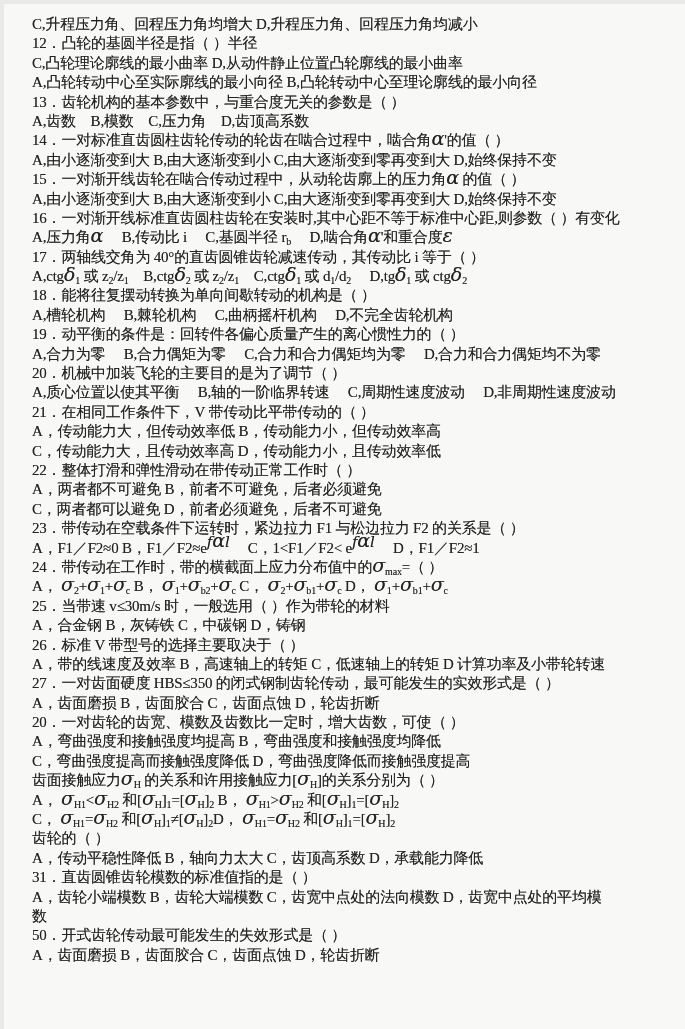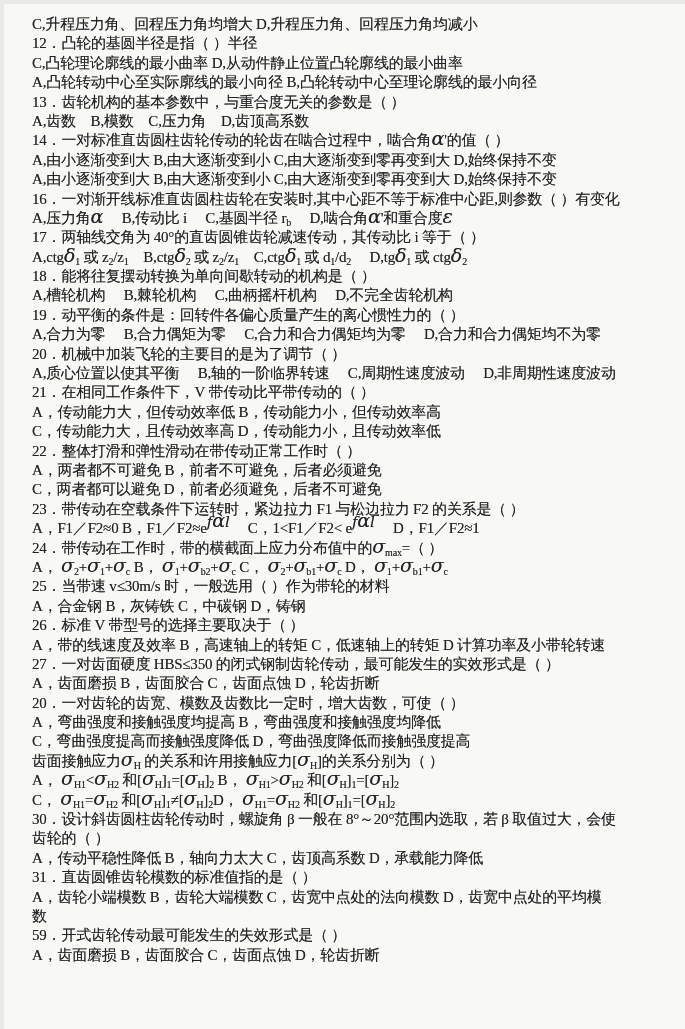--- a/index.html
+++ b/index.html
@@ -53,20 +53,21 @@
 <div class="page">
   <div id="text-block">
       <div class="line">C,升程压力角、回程压力角均增大 D,升程压力角、回程压力角均减小</div>
       <div class="line">12．凸轮的基圆半径是指（  ）半径</div>
       <div class="line">C,凸轮理论廓线的最小曲率 D,从动件静止位置凸轮廓线的最小曲率</div>
       <div class="line">A,凸轮转动中心至实际廓线的最小向径 B,凸轮转动中心至理论廓线的最小向径</div>
       <div class="line">13．齿轮机构的基本参数中，与重合度无关的参数是（  ）</div>
       <div class="line">A,齿数　B,模数　C,压力角　D,齿顶高系数</div>
       <div class="line">14．一对标准直齿圆柱齿轮传动的轮齿在啮合过程中，啮合角<span class="g">α</span>'的值（  ）</div>
       <div class="line">A,由小逐渐变到大 B,由大逐渐变到小 C,由大逐渐变到零再变到大 D,始终保持不变</div>
+      <div class="line">15．一对渐开线齿轮在啮合传动过程中，从动轮齿廓上的压力角<span class="g">α</span> 的值（  ）</div>
       <div class="line">A,由小逐渐变到大 B,由大逐渐变到小 C,由大逐渐变到零再变到大 D,始终保持不变</div>
       <div class="line">16．一对渐开线标准直齿圆柱齿轮在安装时,其中心距不等于标准中心距,则参数（ ）有变化</div>
       <div class="line">A,压力角<span class="g">α</span> 　B,传动比 i　 C,基圆半径 r<sub class="s">b</sub>　 D,啮合角<span class="g">α</span>'和重合度<span class="g">ε</span></div>
       <div class="line">17．两轴线交角为 40°的直齿圆锥齿轮减速传动，其传动比 i 等于（  ）</div>
       <div class="line">A,ctg<span class="g">δ</span><sub class="s">1</sub> 或 z<sub class="s">2</sub>/z<sub class="s">1</sub>　B,ctg<span class="g">δ</span><sub class="s">2</sub> 或 z<sub class="s">2</sub>/z<sub class="s">1</sub>　C,ctg<span class="g">δ</span><sub class="s">1</sub> 或 d<sub class="s">1</sub>/d<sub class="s">2</sub>　 D,tg<span class="g">δ</span><sub class="s">1</sub> 或 ctg<span class="g">δ</span><sub class="s">2</sub></div>
       <div class="line">18．能将往复摆动转换为单向间歇转动的机构是（  ）</div>
       <div class="line">A,槽轮机构　 B,棘轮机构　 C,曲柄摇杆机构　 D,不完全齿轮机构</div>
       <div class="line">19．动平衡的条件是：回转件各偏心质量产生的离心惯性力的（  ）</div>
       <div class="line">A,合力为零　 B,合力偶矩为零　 C,合力和合力偶矩均为零　 D,合力和合力偶矩均不为零</div>
       <div class="line">20．机械中加装飞轮的主要目的是为了调节（  ）</div>
@@ -86,22 +87,21 @@
       <div class="line">26．标准 V 带型号的选择主要取决于（  ）</div>
       <div class="line">A，带的线速度及效率  B，高速轴上的转矩  C，低速轴上的转矩  D 计算功率及小带轮转速</div>
       <div class="line">27．一对齿面硬度 HBS≤350 的闭式钢制齿轮传动，最可能发生的实效形式是（  ）</div>
       <div class="line">A，齿面磨损 B，齿面胶合 C，齿面点蚀 D，轮齿折断</div>
       <div class="line">20．一对齿轮的齿宽、模数及齿数比一定时，增大齿数，可使（  ）</div>
       <div class="line">A，弯曲强度和接触强度均提高 B，弯曲强度和接触强度均降低</div>
       <div class="line">C，弯曲强度提高而接触强度降低 D，弯曲强度降低而接触强度提高</div>
       <div class="line">齿面接触应力<span class="g">σ</span><sub class="s">H</sub> 的关系和许用接触应力[<span class="g">σ</span><sub class="s">H</sub>]的关系分别为（  ）</div>
       <div class="line">A， <span class="g">σ</span><sub class="s">H1</sub>&lt;<span class="g">σ</span><sub class="s">H2</sub> 和[<span class="g">σ</span><sub class="s">H</sub>]<sub class="s">1</sub>=[<span class="g">σ</span><sub class="s">H</sub>]<sub class="s">2</sub> B， <span class="g">σ</span><sub class="s">H1</sub>&gt;<span class="g">σ</span><sub class="s">H2</sub> 和[<span class="g">σ</span><sub class="s">H</sub>]<sub class="s">1</sub>=[<span class="g">σ</span><sub class="s">H</sub>]<sub class="s">2</sub></div>
       <div class="line">C， <span class="g">σ</span><sub class="s">H1</sub>=<span class="g">σ</span><sub class="s">H2</sub> 和[<span class="g">σ</span><sub class="s">H</sub>]<sub class="s">1</sub>≠[<span class="g">σ</span><sub class="s">H</sub>]<sub class="s">2</sub>D， <span class="g">σ</span><sub class="s">H1</sub>=<span class="g">σ</span><sub class="s">H2</sub> 和[<span class="g">σ</span><sub class="s">H</sub>]<sub class="s">1</sub>=[<span class="g">σ</span><sub class="s">H</sub>]<sub class="s">2</sub></div>
-      <div class="line">30．设计斜齿圆柱齿轮传动时，螺旋角 β 一般在 8°～20°范围内选取，若 β 取值过大，会使</div>
       <div class="line">齿轮的（  ）</div>
       <div class="line">A，传动平稳性降低 B，轴向力太大 C，齿顶高系数 D，承载能力降低</div>
       <div class="line">31．直齿圆锥齿轮模数的标准值指的是（  ）</div>
       <div class="line">A，齿轮小端模数 B，齿轮大端模数 C，齿宽中点处的法向模数 D，齿宽中点处的平均模</div>
       <div class="line">数</div>
-      <div class="line">59．开式齿轮传动最可能发生的失效形式是（  ）</div>
+      <div class="line">50．开式齿轮传动最可能发生的失效形式是（  ）</div>
       <div class="line">A，齿面磨损 B，齿面胶合 C，齿面点蚀 D，轮齿折断</div>
     </div>
 </div>
 
 </body></html>

